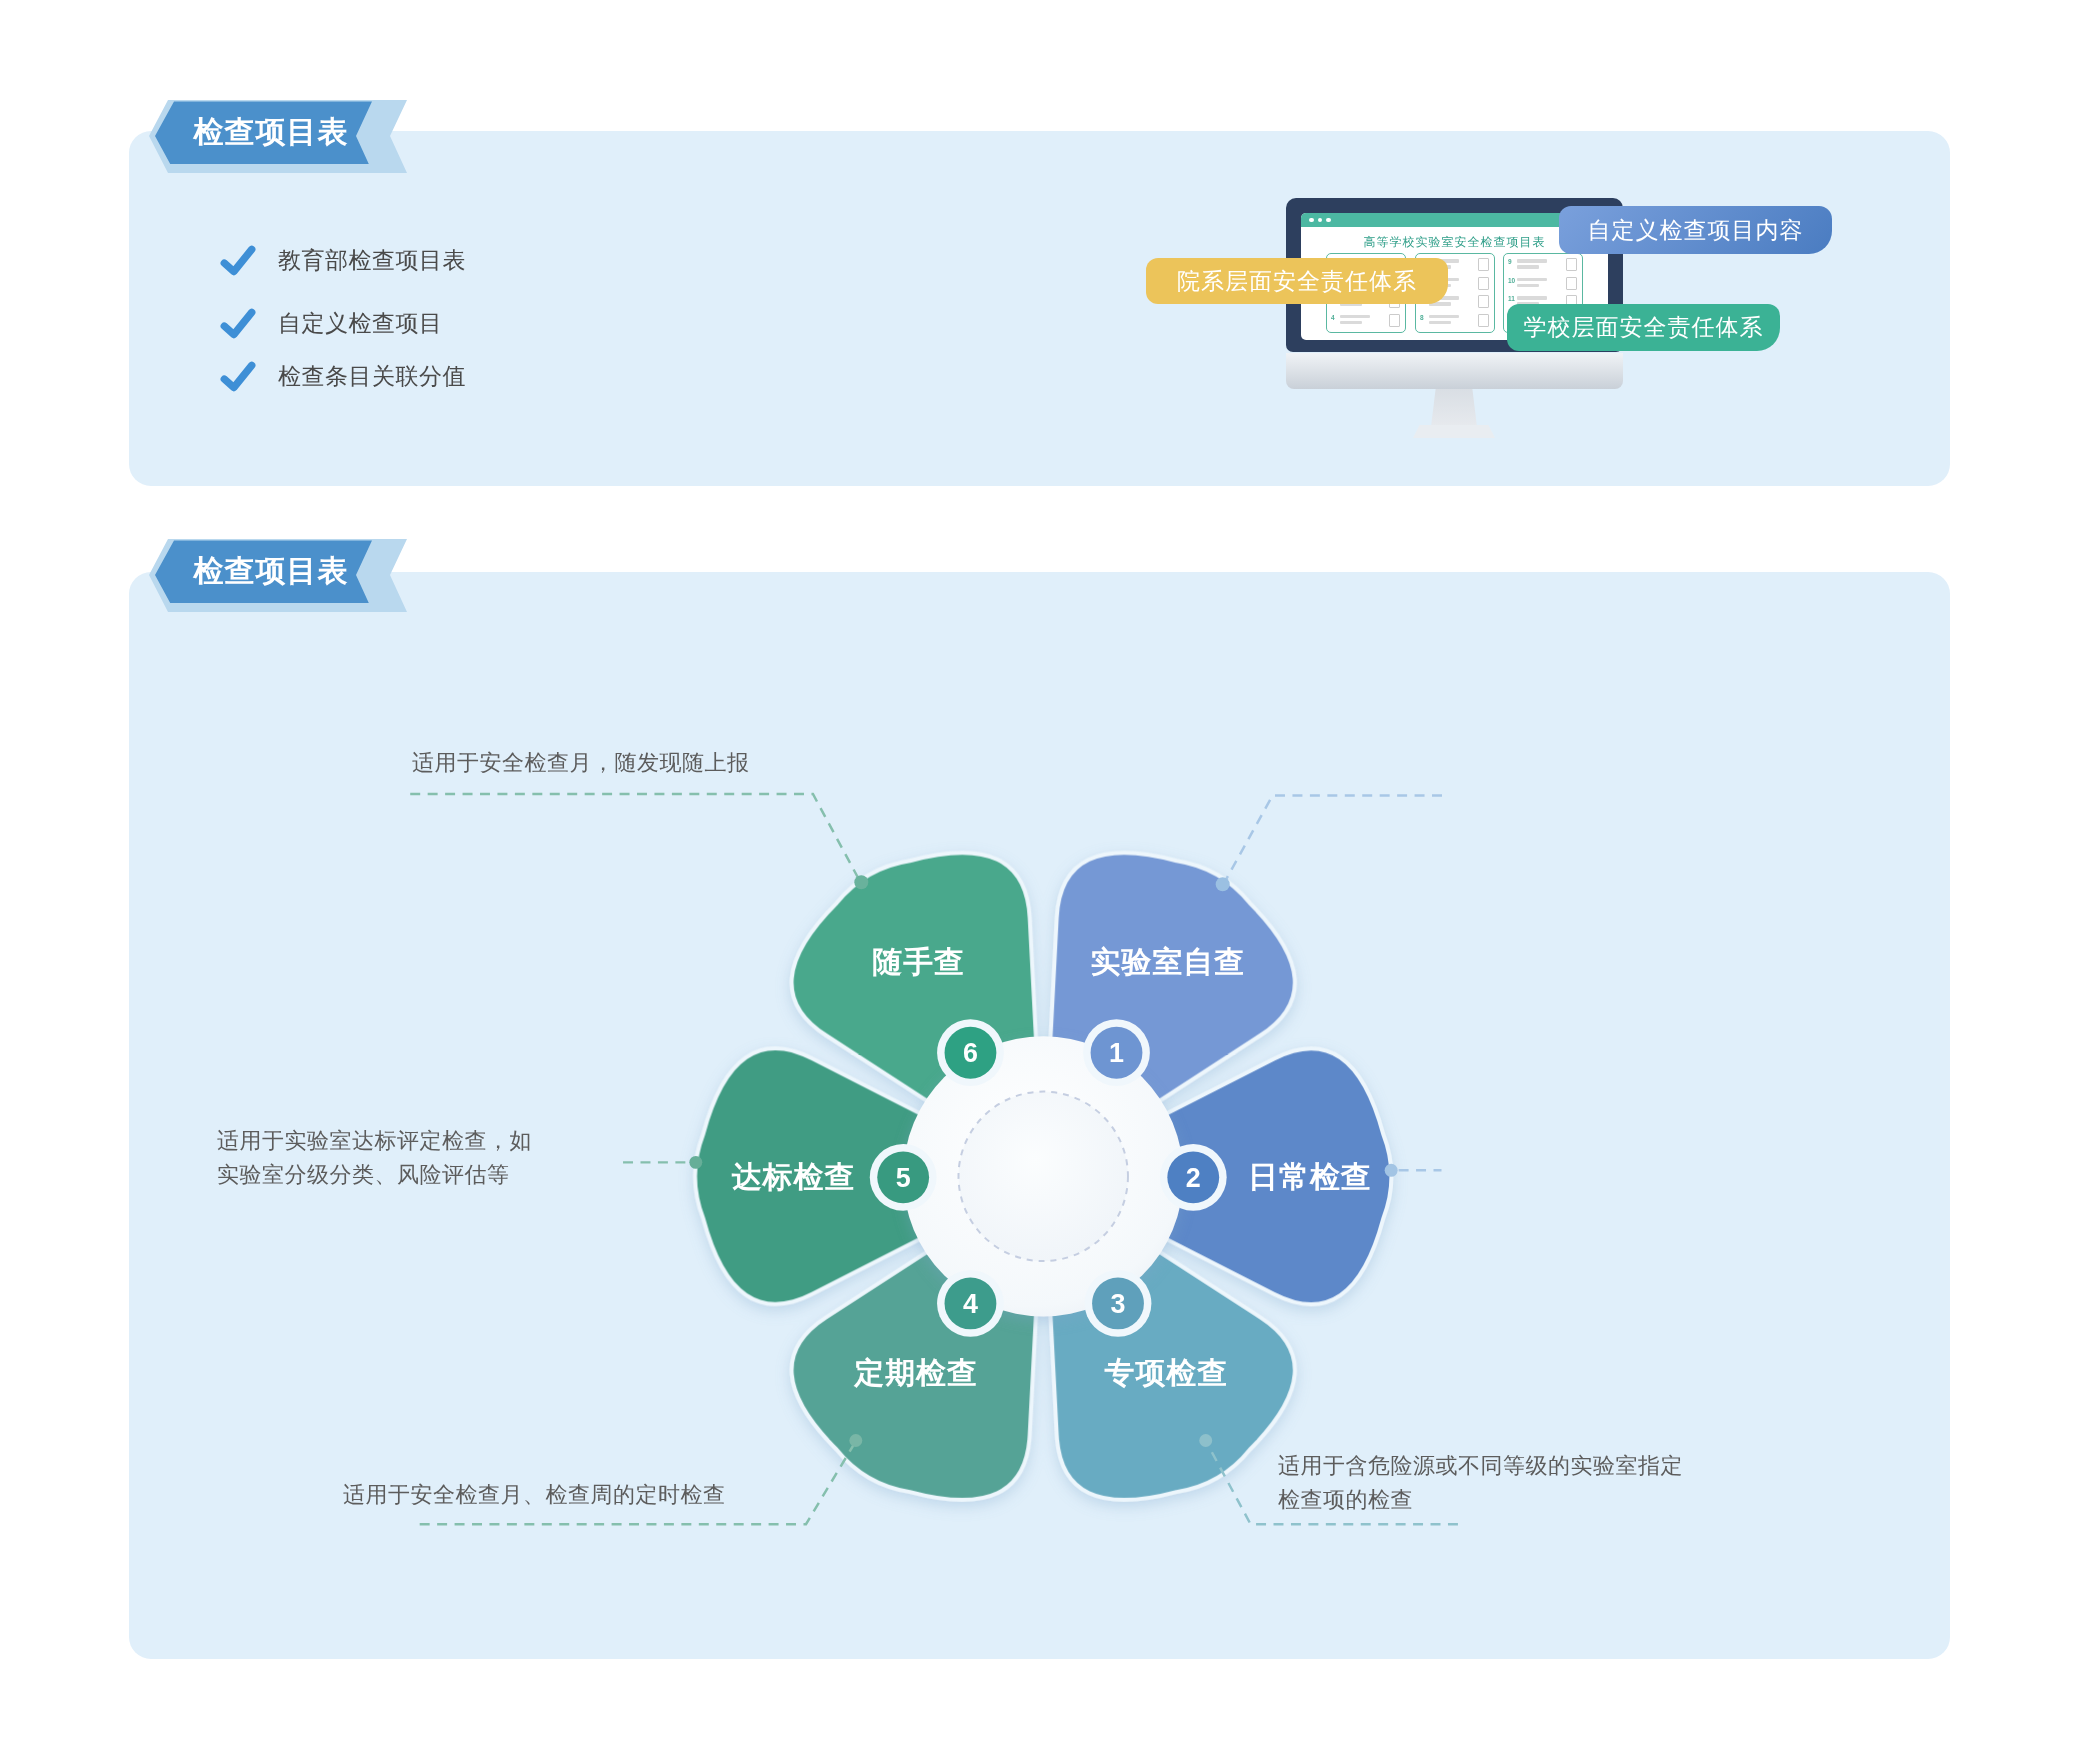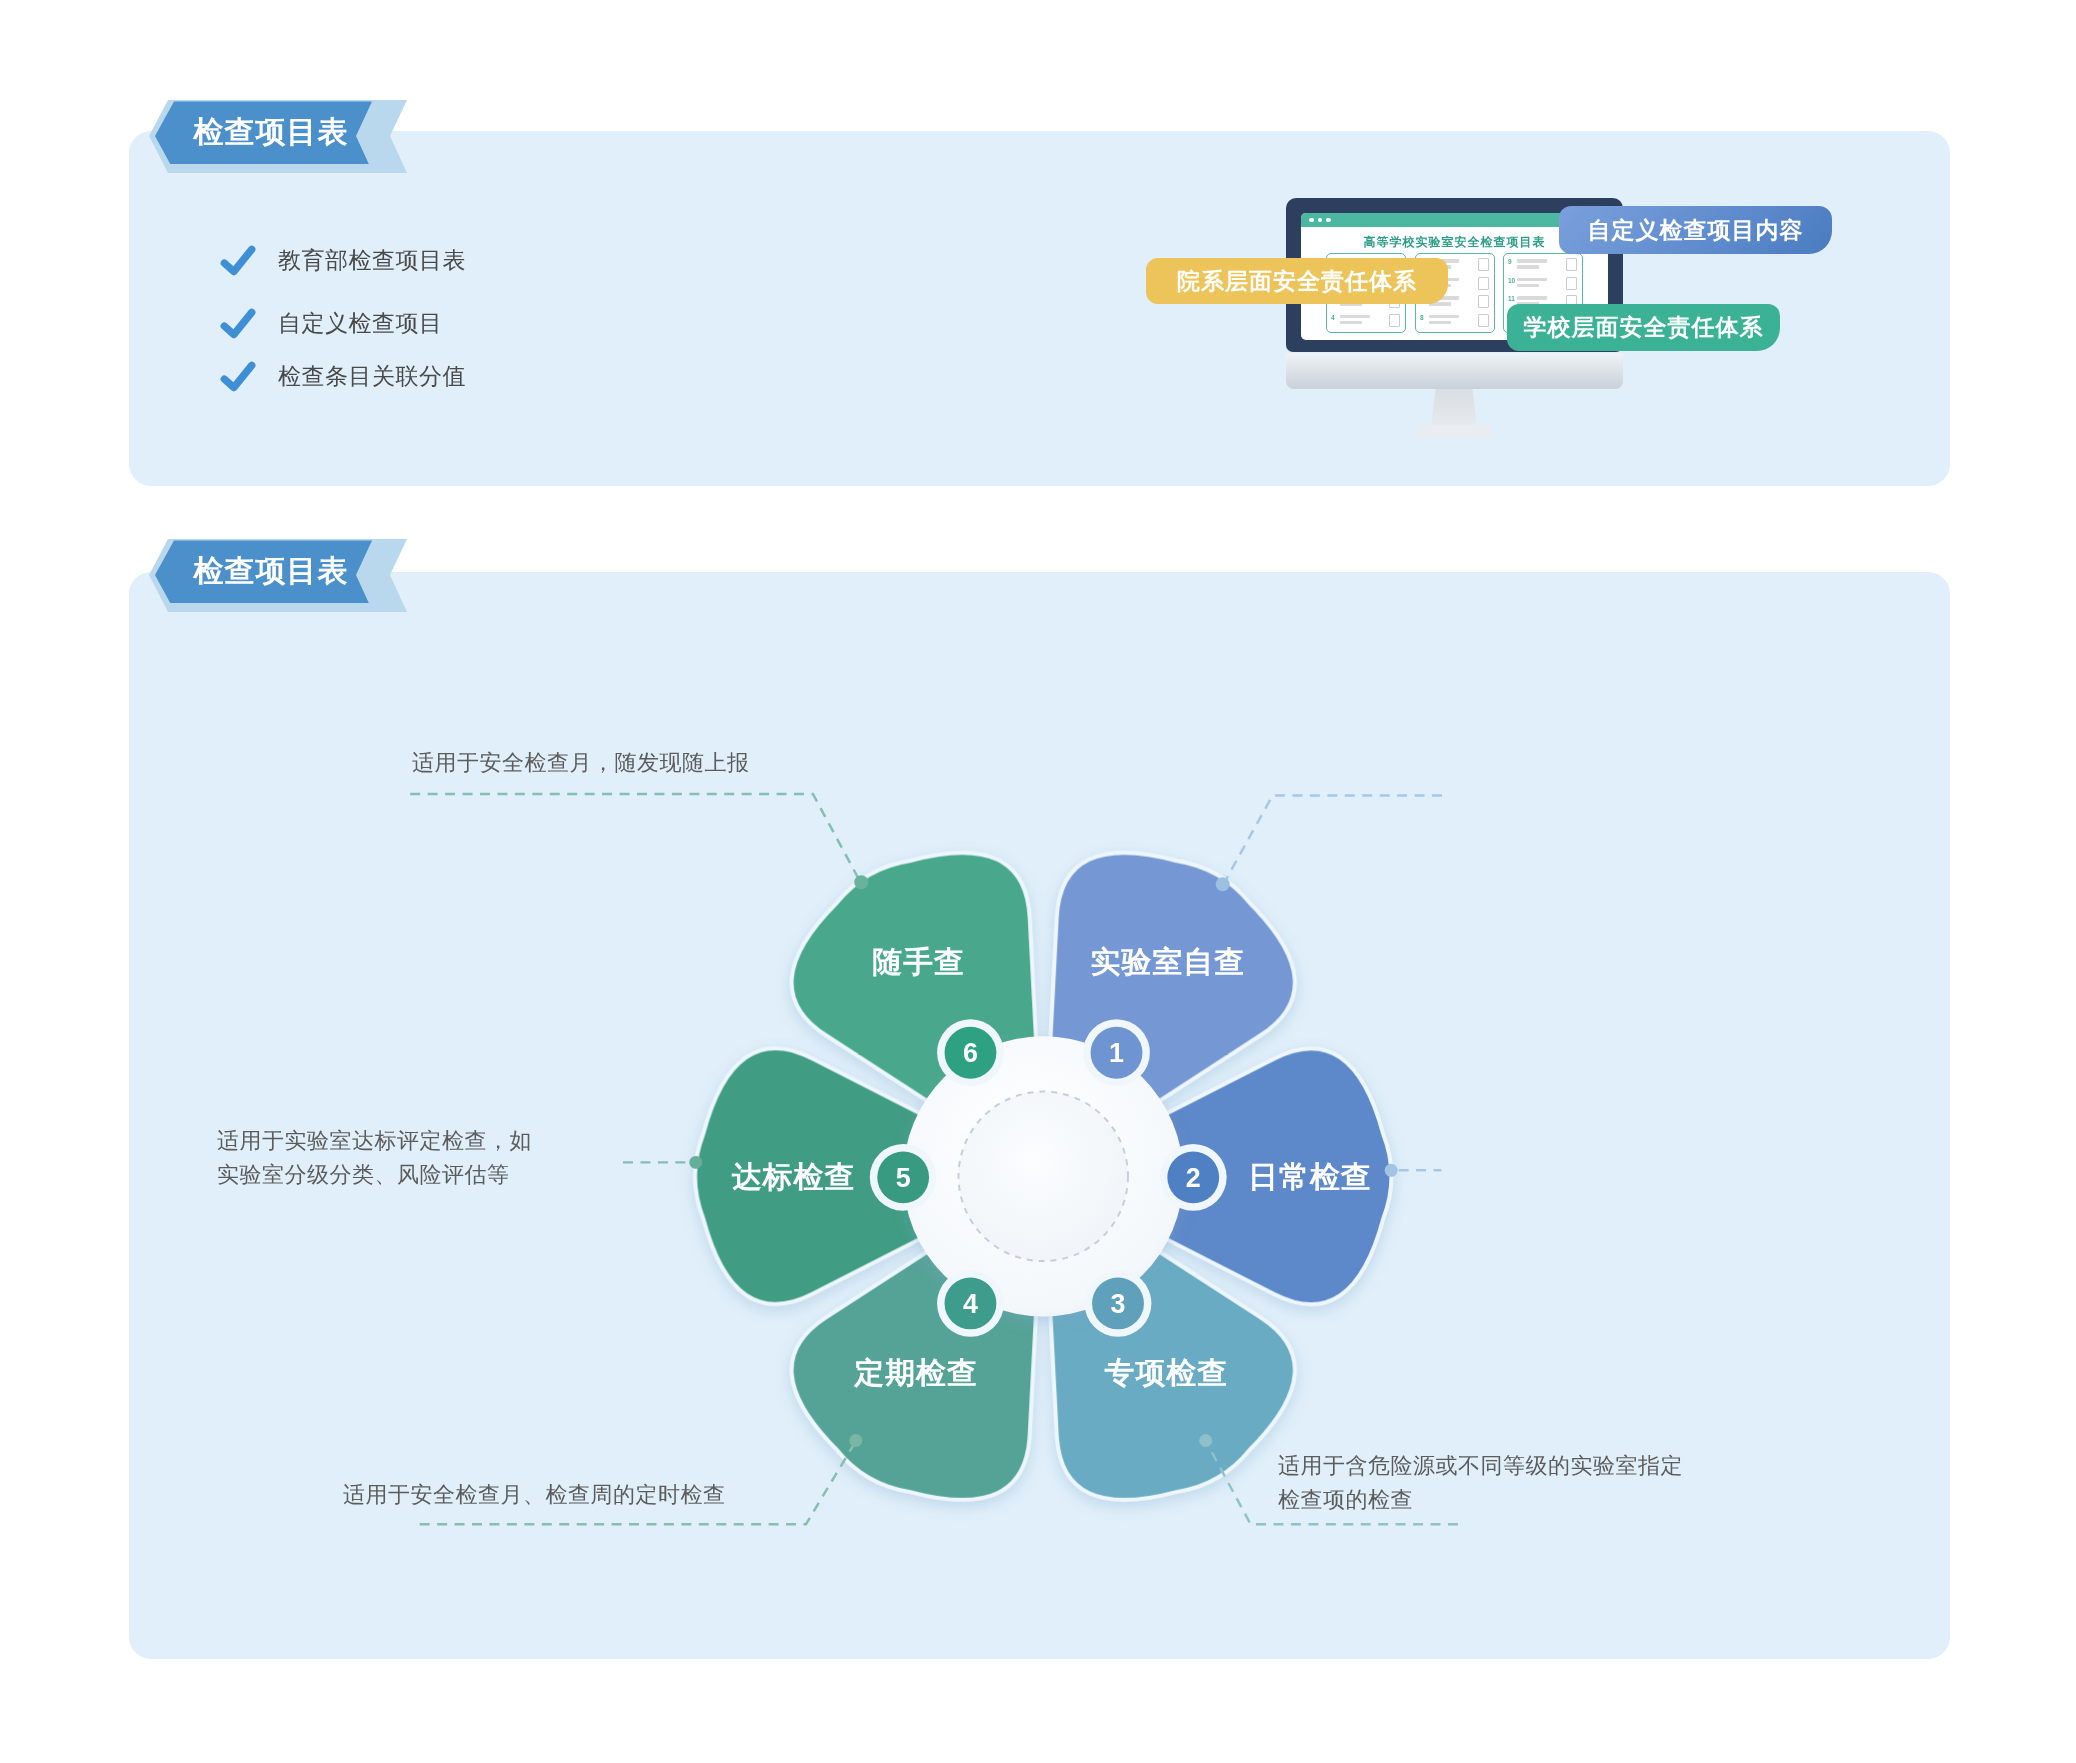--- a/index.html
+++ b/index.html
@@ -25,34 +25,34 @@
   .check-row svg { width:38px; height:38px; }
   .check-row .txt { font-size:23px; color:#4a4a4a; font-weight:500; letter-spacing:0.5px; }
   .cr1 { top:238px; } .cr2 { top:301px; } .cr3 { top:354px;text-align:right; }
 
   
   .bezel { position:absolute; left:1286px; top:198px; width:337px; height:154px; background:#2d3f5e; border-radius:10px 10px 7px 7px; }
   .screen { position:absolute; left:1301px; top:213px; width:307px; height:127px; background:#ffffff; border-radius:5px; overflow:hidden; }
   .topbar { position:absolute; left:0; top:0; width:307px; height:13.5px; background:#4cb8a2; }
   .dots { position:absolute; left:8px; top:4.5px; display:flex; gap:4px; }
   .dots i { width:4.5px; height:4.5px; border-radius:50%; background:#ffffff; }
-  .scr-title { position:absolute; left:0; top:21px; width:307px; text-align:center; font-size:12px; font-weight:700; color:#2e9e88; letter-spacing:1px; }
+  .scr-title { position:absolute; left:0; top:21px; width:307px; text-align:center; font-size:12px; font-weight:400; color:#2e9e88; letter-spacing:1px; }
   .mcol { position:absolute; top:40px; width:80px; height:80px; border:1px solid #5ab8a1; border-radius:5px; background:#ffffff; padding:4px 4px 0 4px; }
   .mcol1 { left:25px; } .mcol2 { left:114px; } .mcol3 { left:202px; }
   .mi { display:flex; align-items:flex-start; height:17px; margin-bottom:1.5px; }
   .mi-n { width:9px; font-size:6.5px; font-weight:700; color:#4fae97; line-height:7px; }
   .mi-bars { display:flex; flex-direction:column; gap:2.5px; margin-top:1px; }
   .mi-bars i { display:block; height:3.5px; background:#dadada; border-radius:1px; }
   .mi-bars .b1 { width:30px; } .mi-bars .b2 { width:22px; }
   .mi-box { margin-left:auto; margin-right:1px; width:11px; height:13px; border:1.5px solid #cbcbcb; border-radius:1px; }
   .chin { position:absolute; left:1286px; top:353px; width:337px; height:36px; background:linear-gradient(180deg,#f0f3f6,#c9d0d8); border-radius:0 0 8px 8px; }
   .neck { position:absolute; left:1431px; top:389px; width:46px; height:38px; background:linear-gradient(180deg,#d9dee4,#e7eaee); clip-path:polygon(10% 0,90% 0,100% 100%,0 100%); }
   .mbase { position:absolute; left:1413px; top:425px; width:82px; height:13px; background:#e9edf1; clip-path:polygon(8% 0,92% 0,100% 100%,0 100%); }
 
-  .mlabel { position:absolute; display:flex; align-items:center; justify-content:center; color:#ffffff; font-size:23px; font-weight:700; letter-spacing:1px; }
+  .mlabel { position:absolute; display:flex; align-items:center; justify-content:center; color:#ffffff; font-size:23px; font-weight:400; letter-spacing:1px; }
   .mlabel-custom { left:1559px; top:206px; width:273px; height:48px; background:linear-gradient(135deg,#7aa0dc,#4a7cc1); border-radius:12px 13px 23px 12px; }
   .mlabel-dept { left:1146px; top:258px; width:302px; height:46px; background:#ecc45a; border-radius:12px 12px 20px 12px; }
   .mlabel-school { left:1471px; top:304px; width:273px; height:47px; background:#3bb295; border-radius:12px 12px 23px 12px;margin-left:36px; }
 
   
   .anno { position:absolute; font-size:22px; color:#5c5c5c; line-height:34px; letter-spacing:0.5px; }
   .anno-tl { left:412px; top:746px; }
   .anno-tr { left:1276px; top:716px; }
   .anno-l  { left:217px;  top:1124px; }
   .anno-r  { left:1446px; top:1125px; }

